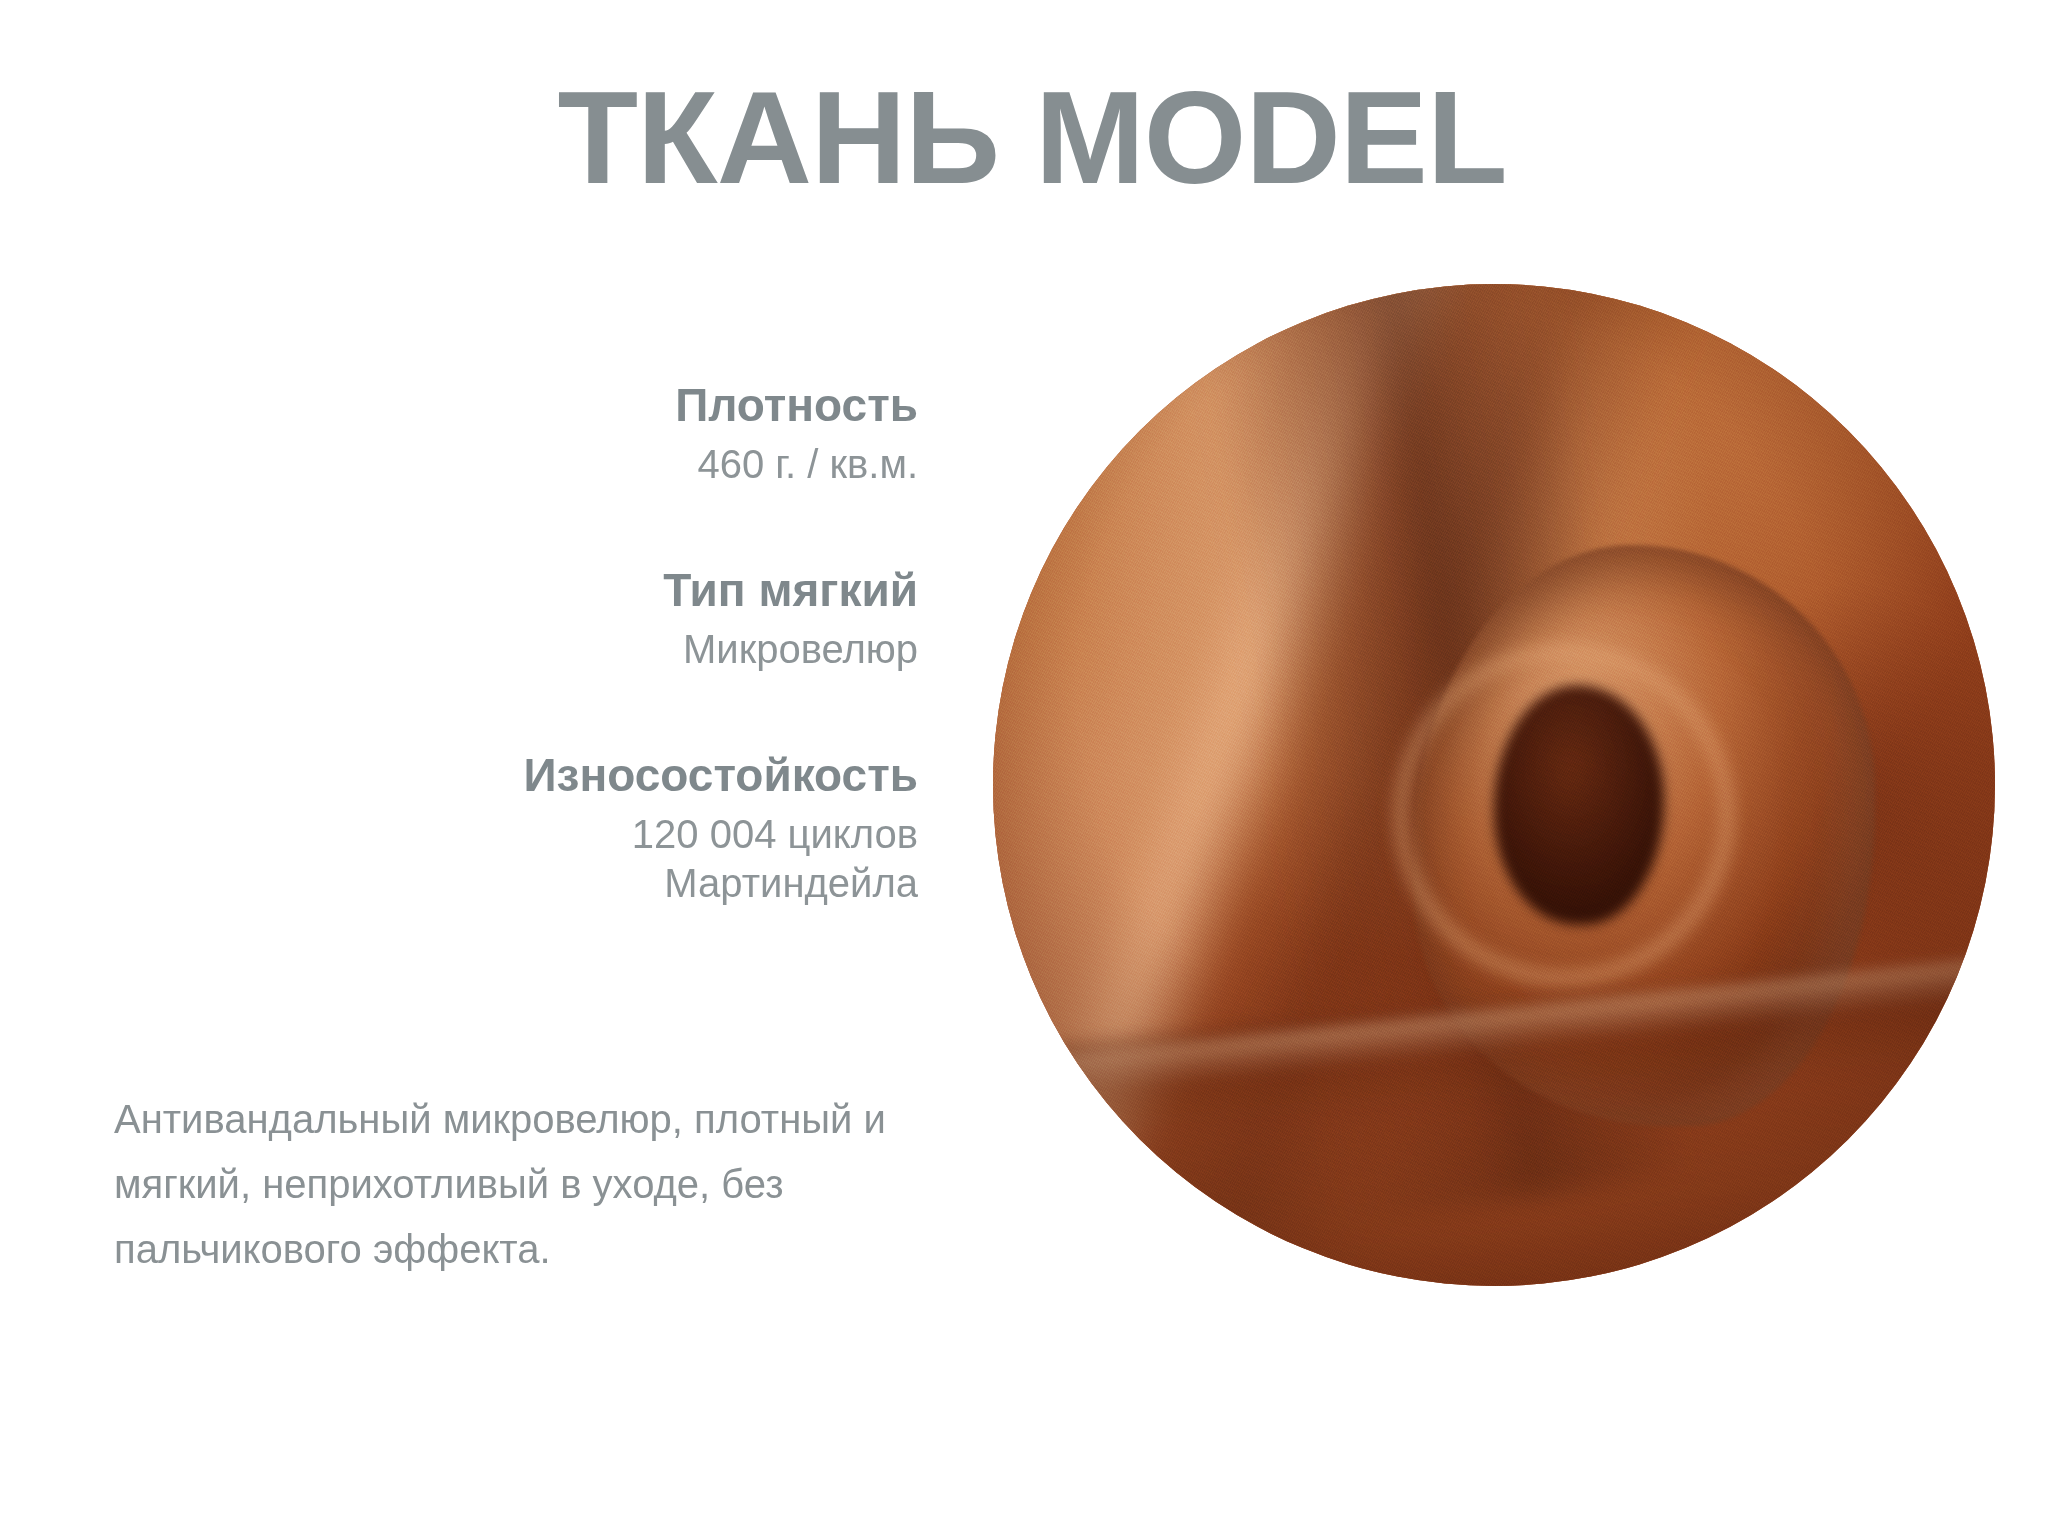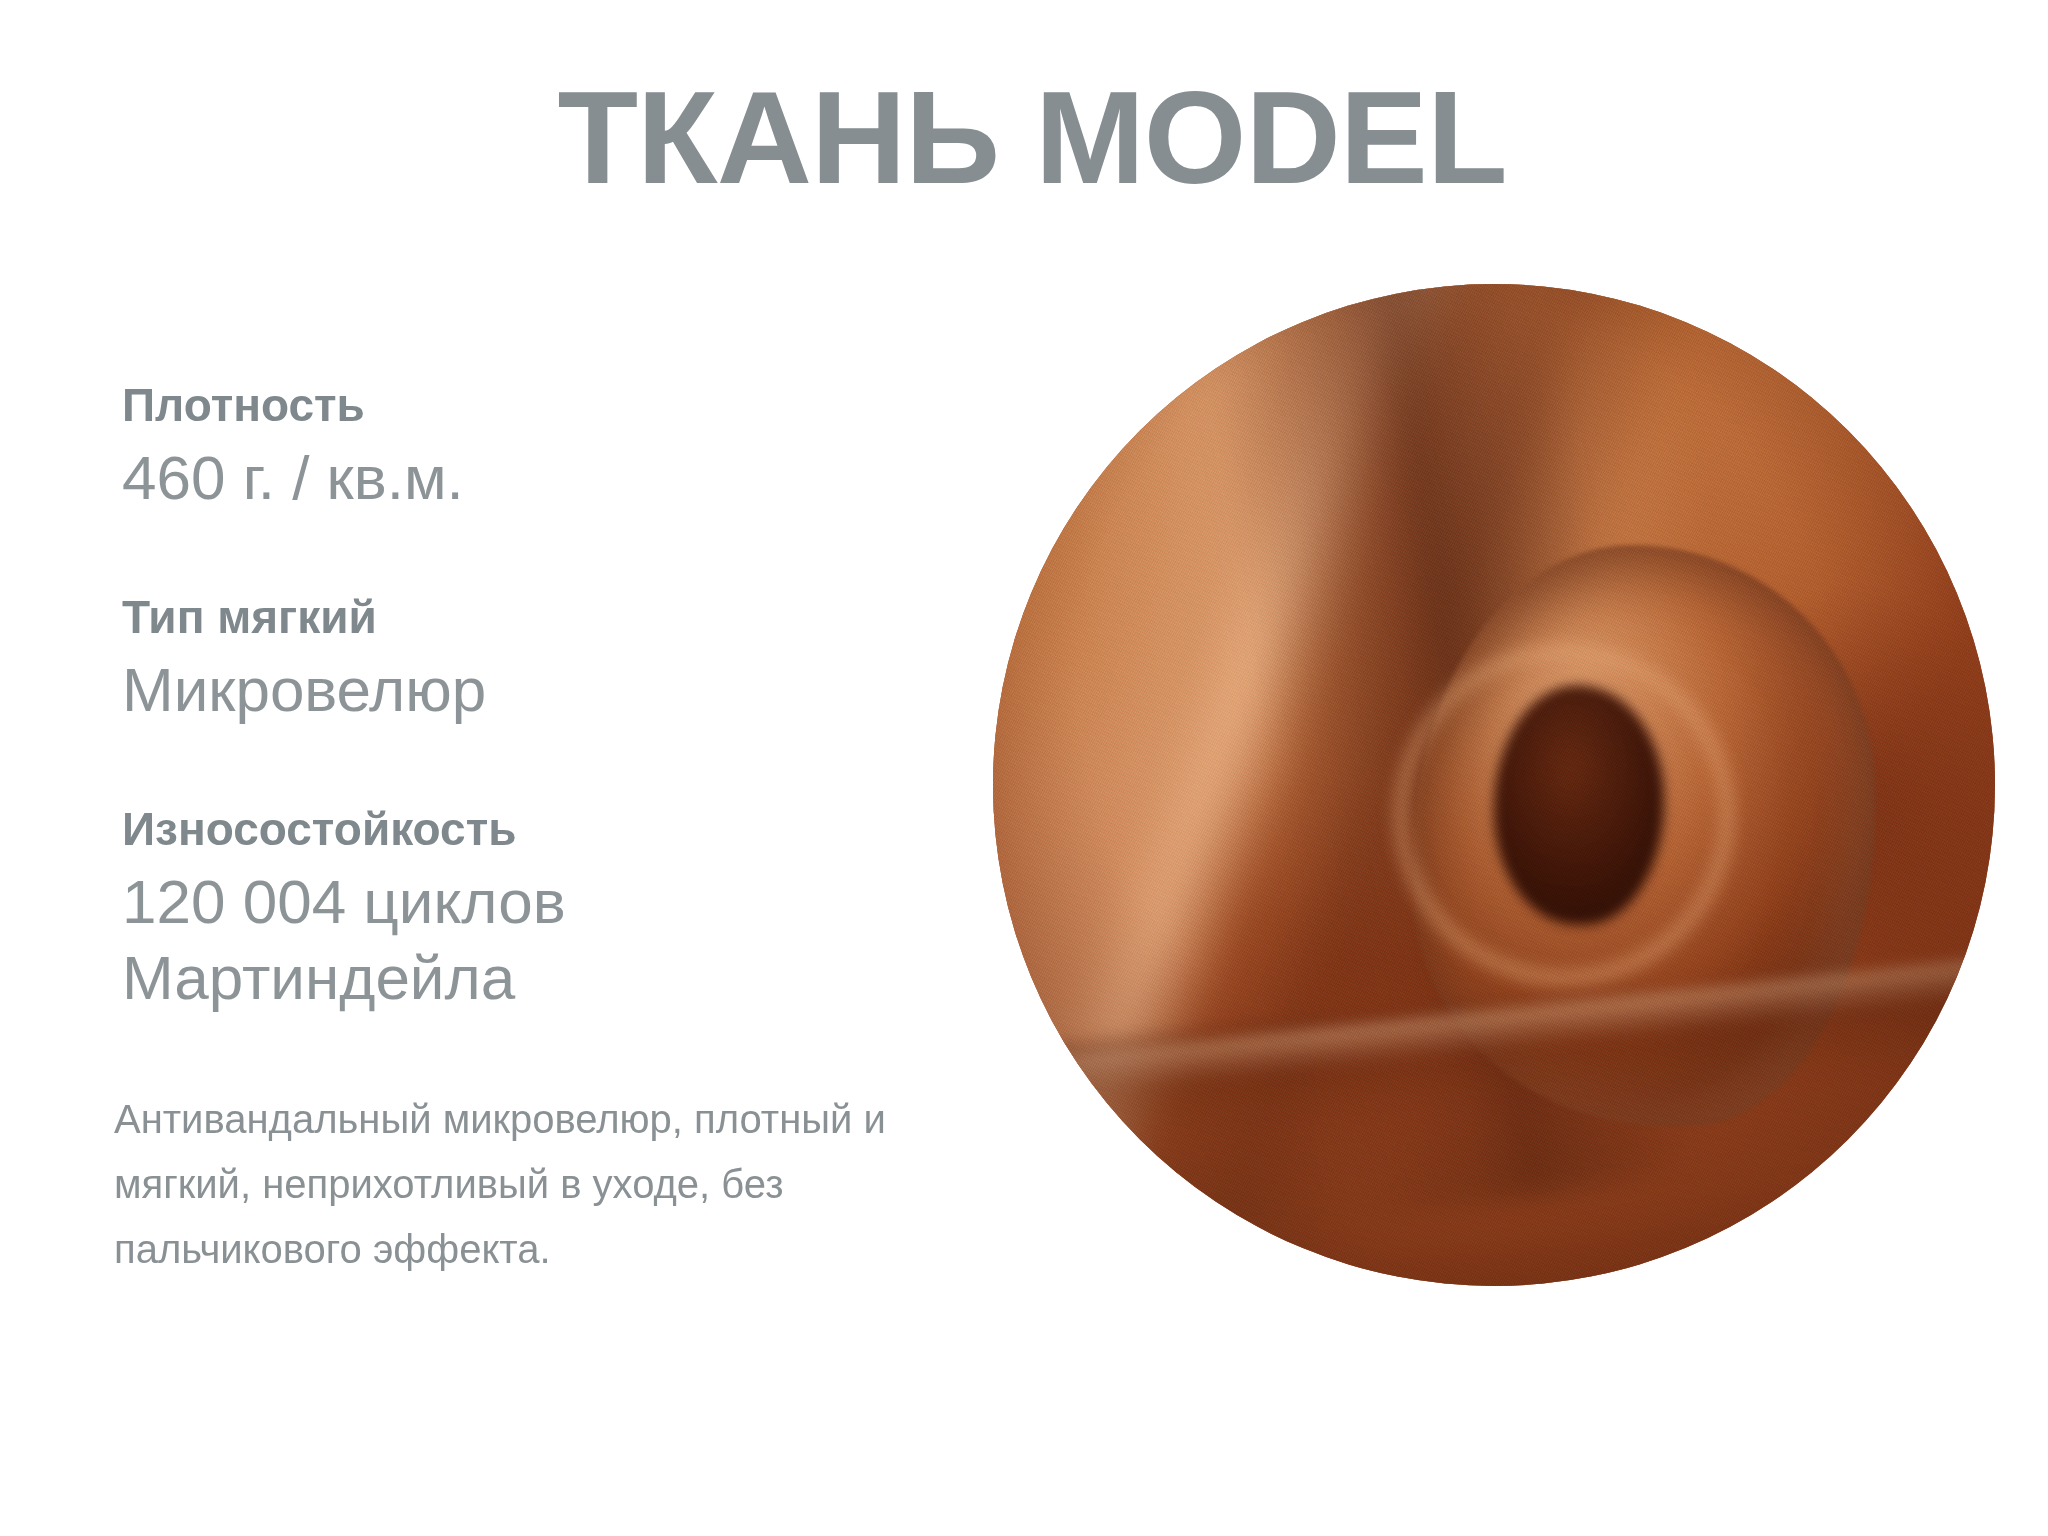--- a/index.html
+++ b/index.html
@@ -26,32 +26,33 @@
     color:#868e91;
     line-height:1.12;
     white-space:nowrap;
   }
 
   
   .specs {
     position:absolute;
     left:102px; top:358px;
     width:820px;
+    text-align:right;
   }
   .spec-block { margin-bottom:58px; }
   .spec-block:last-of-type { margin-bottom:0; }
   .spec-label {
     font-size:46px;
     font-weight:700;
     color:#7f888c;
     line-height:1.18;
     letter-spacing:0px;
   }
   .spec-value {
-    font-size:62px;
+    font-size:40px;
     font-weight:400;
     color:#8d9497;
     line-height:1.22;
     letter-spacing:0px;
   }
 
   
   .description {
     position:absolute;
     left:102px; top:1075px;

